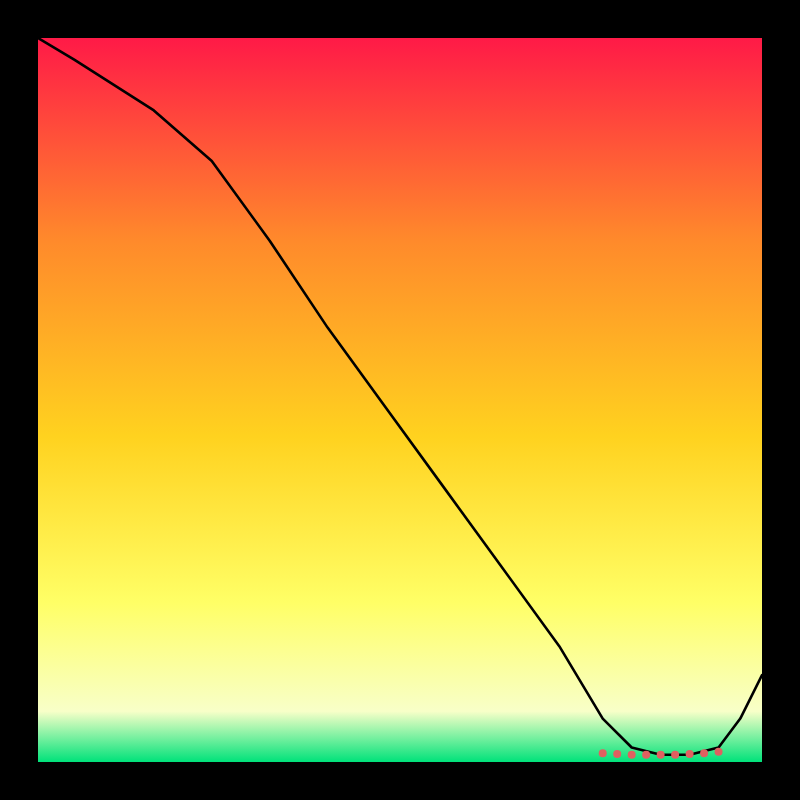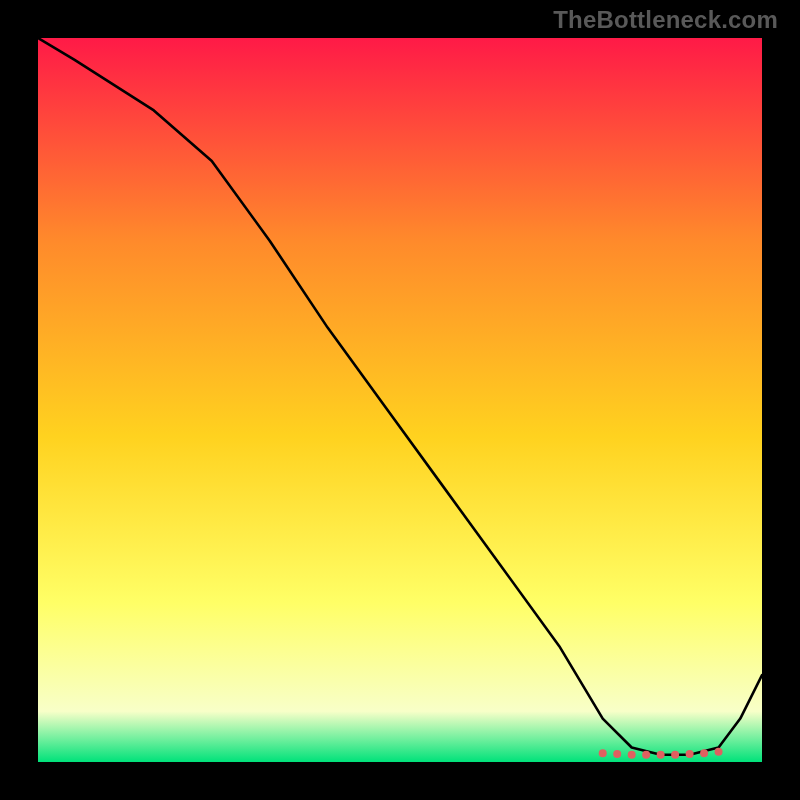--- a/index.html
+++ b/index.html
@@ -37,21 +37,20 @@
     font-size: 24px;
     font-weight: 550;
     letter-spacing: 0.2px;
     user-select: none;
   }
 </style>
 </head>
 <body>
 
 <div class="frame">
-  <div class="watermark">TheBottleneck.com</div>
 
   <div class="plot-area">
     <svg class="plot-svg" viewBox="0 0 724 724" preserveAspectRatio="none">
       <defs>
         <linearGradient id="bg-grad" x1="0" y1="0" x2="0" y2="1">
           <stop id="g0" offset="0%" stop-color="#ff1a47"></stop>
           <stop id="g1" offset="28%" stop-color="#ff8a2b"></stop>
           <stop id="g2" offset="55%" stop-color="#ffd21f"></stop>
           <stop id="g3" offset="78%" stop-color="#ffff66"></stop>
           <stop id="g4" offset="93%" stop-color="#f8ffc8"></stop>

